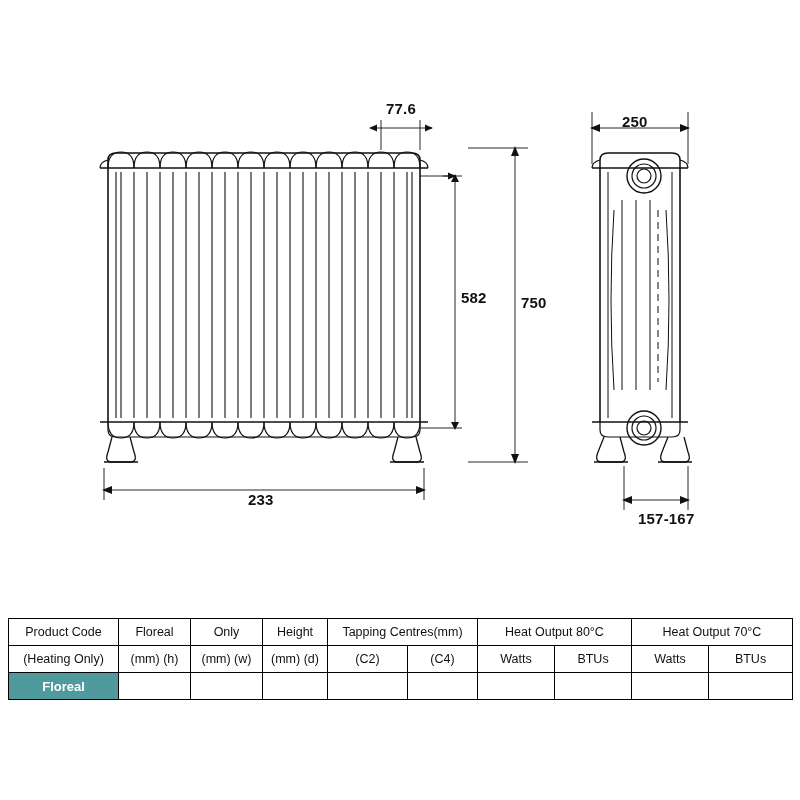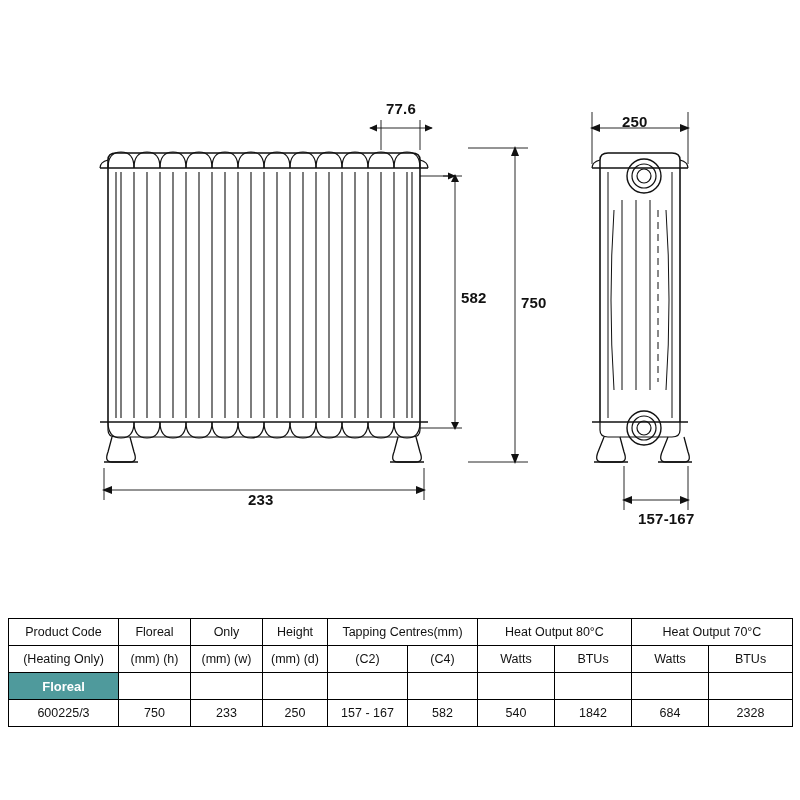--- a/index.html
+++ b/index.html
@@ -306,29 +306,17 @@
           <td class="blank"></td>
           <td class="blank"></td>
           <td class="blank"></td>
           <td class="blank"></td>
           <td class="blank"></td>
           <td class="blank"></td>
           <td class="blank"></td>
           <td class="blank"></td>
           <td class="blank"></td>
         </tr>
-        <tr class="values">
-          <td>600225/3</td>
-          <td>750</td>
-          <td>233</td>
-          <td>250</td>
-          <td>157 - 167</td>
-          <td>582</td>
-          <td>540</td>
-          <td>1842</td>
-          <td>684</td>
-          <td>2328</td>
-        </tr>
       </tbody>
     </table>
   </div>
 
 </div>
 
 </body></html>

